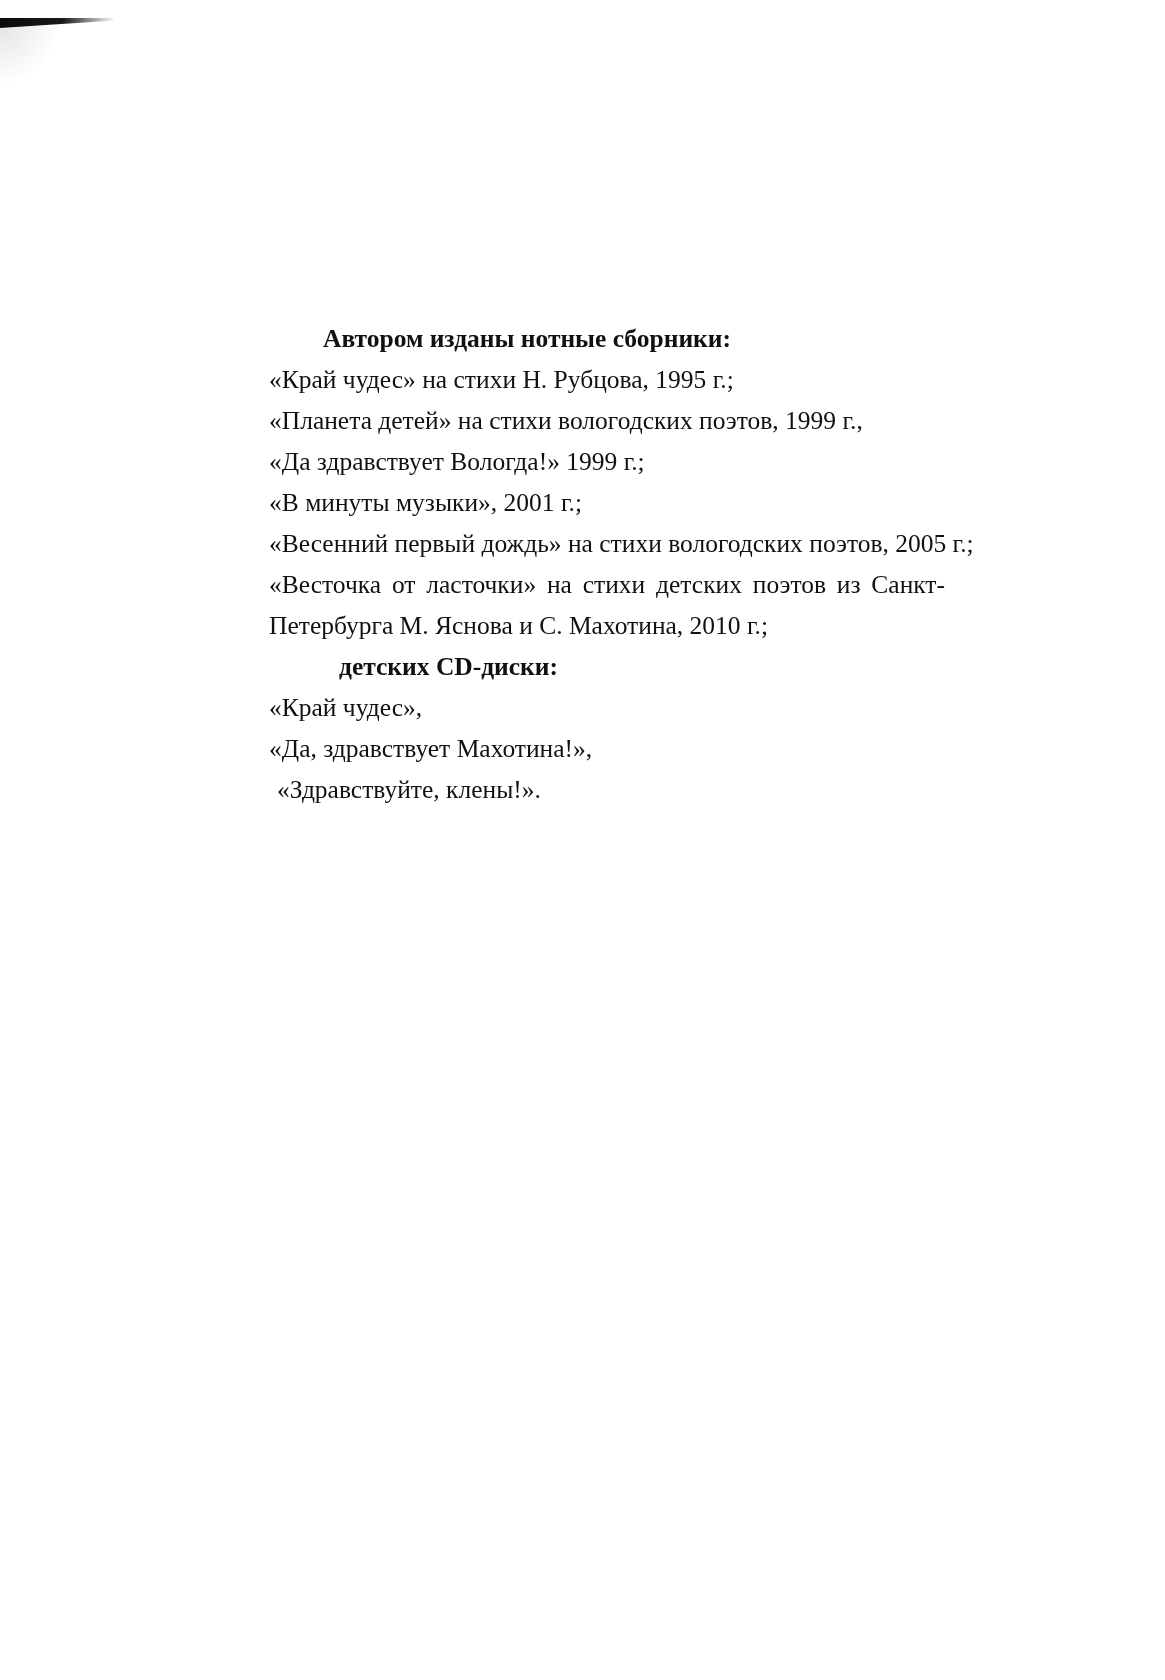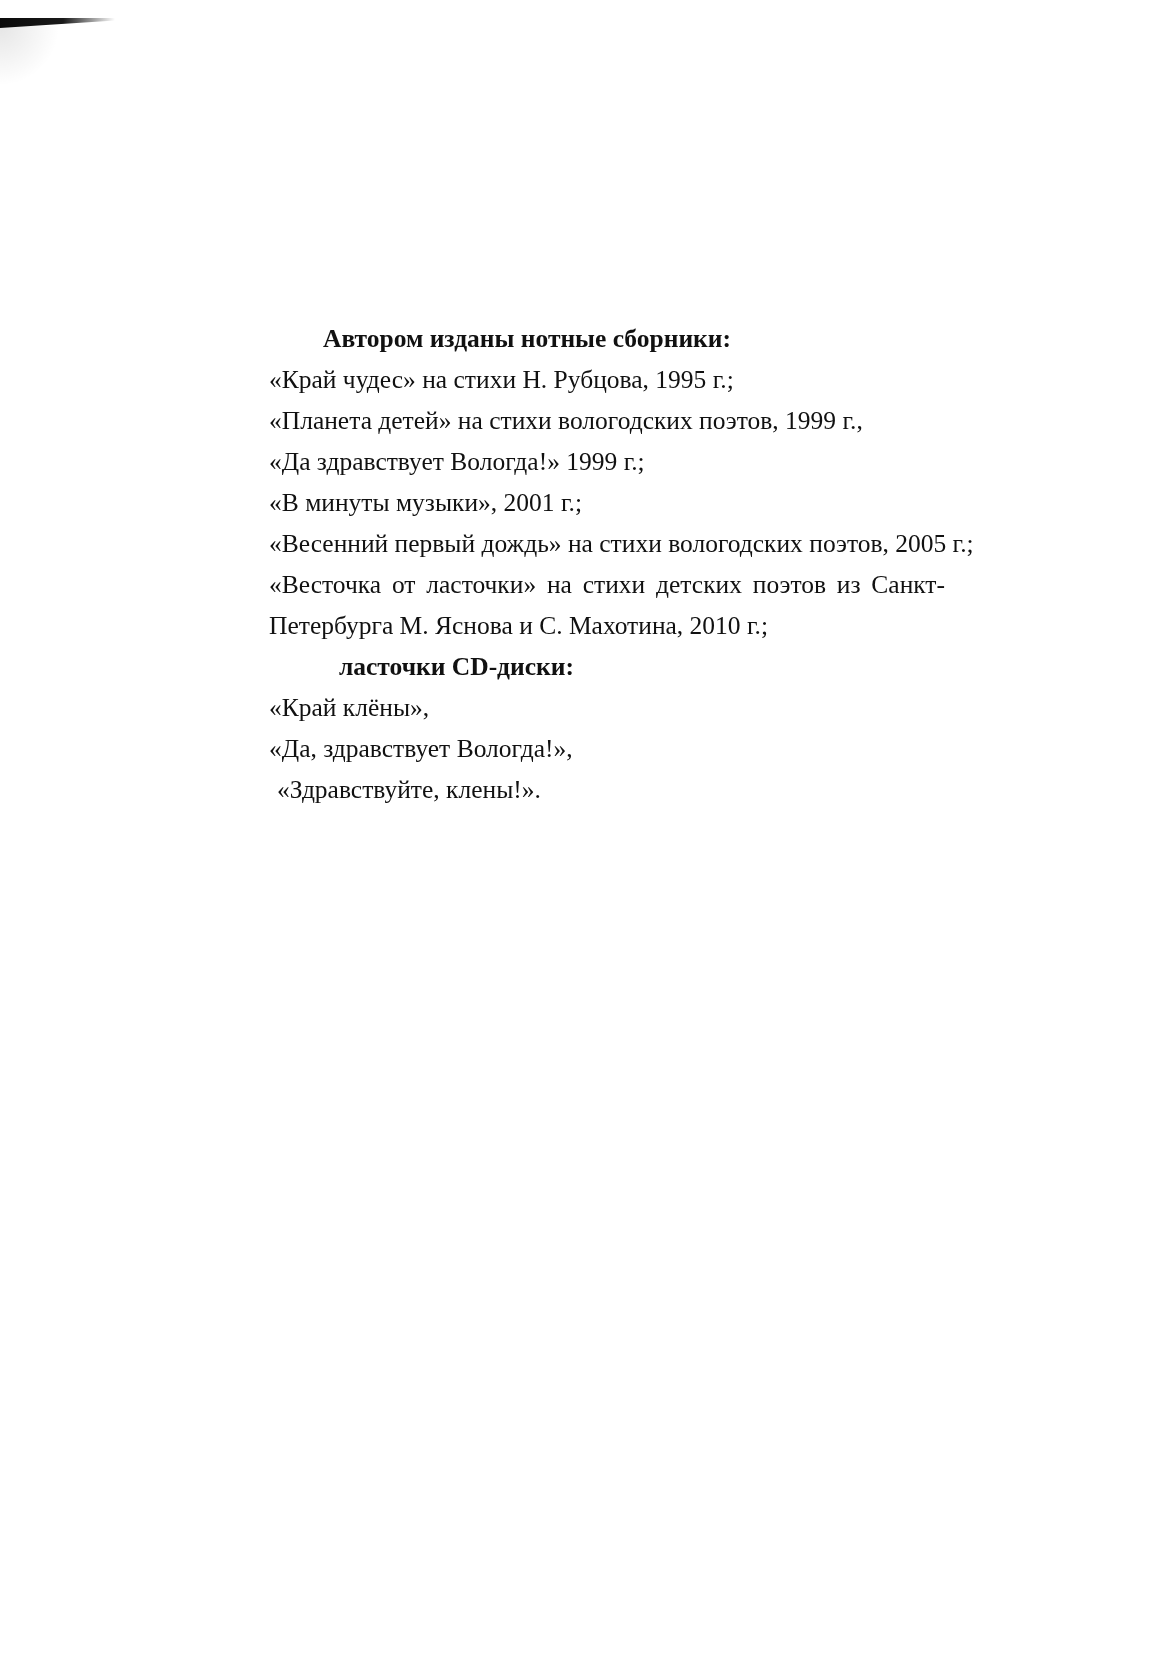--- a/index.html
+++ b/index.html
@@ -71,17 +71,17 @@
 <div class="page">
   <div class="line heading heading-1">Автором изданы нотные сборники:</div>
   <div class="line">«Край чудес» на стихи Н. Рубцова, 1995 г.;</div>
   <div class="line">«Планета детей» на стихи вологодских поэтов, 1999 г.,</div>
   <div class="line">«Да здравствует Вологда!» 1999 г.;</div>
   <div class="line">«В минуты музыки», 2001 г.;</div>
   <div class="line">«Весенний первый дождь» на стихи вологодских поэтов, 2005 г.;</div>
   <div class="line justified">«Весточка от ласточки» на стихи детских поэтов из Санкт-</div>
   <div class="line">Петербурга М. Яснова и С. Махотина, 2010 г.;</div>
 
-  <div class="line heading heading-2">ласточки CD-диски:</div>
-  <div class="line">«Край клёны»,</div>
-  <div class="line">«Да, здравствует Вологда!»,</div>
+  <div class="line heading heading-2">детских CD-диски:</div>
+  <div class="line">«Край чудес»,</div>
+  <div class="line">«Да, здравствует Махотина!»,</div>
   <div class="line indent-small">«Здравствуйте, клены!».</div>
 </div>
 
 </body></html>

